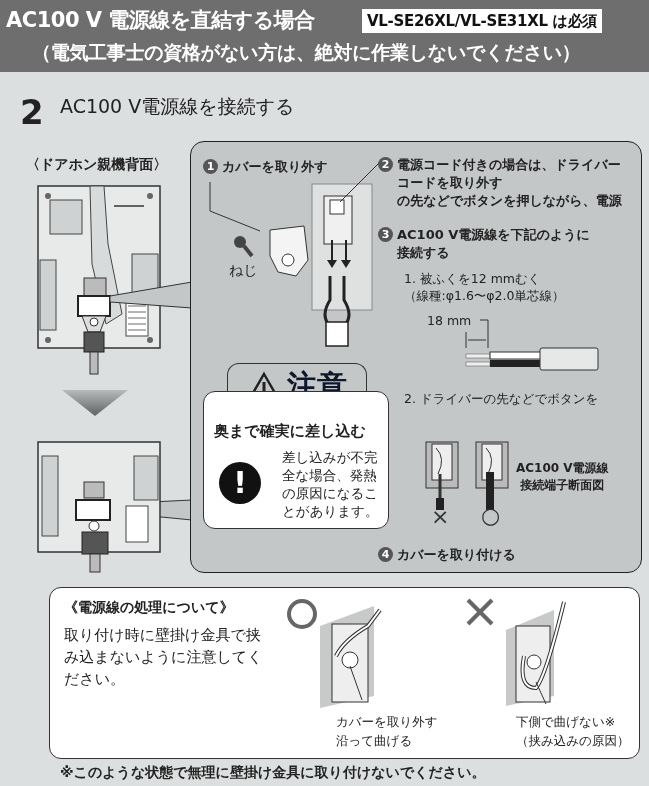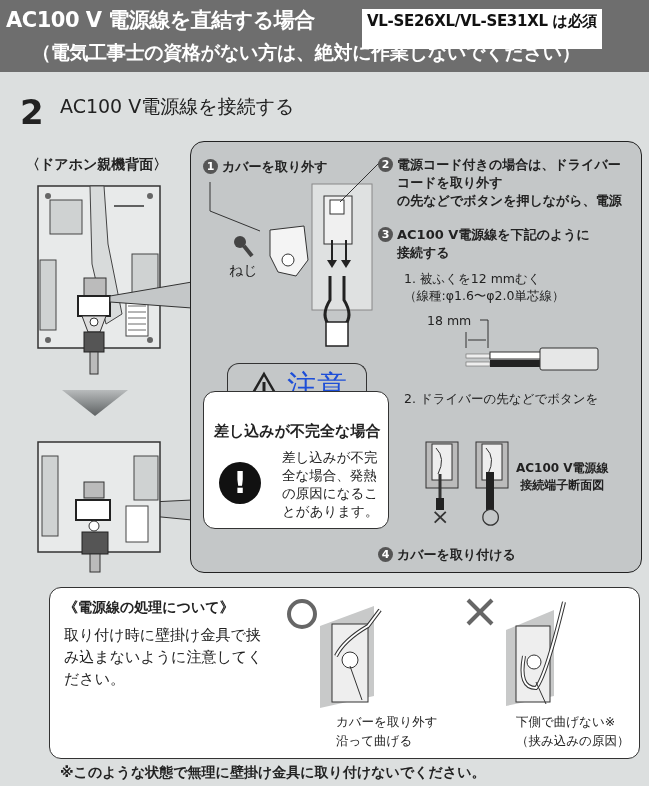--- a/index.html
+++ b/index.html
@@ -12,21 +12,21 @@
   }
   .hdr {
     position: absolute; left: 0; top: 0; width: 649px; height: 72px;
     background: #6e6e6e; color: #fff;
   }
   .hdr-title {
     position: absolute; left: 6px; top: 6px; font-size: 21px; font-weight: bold;
     letter-spacing: -0.5px; white-space: nowrap;
   }
   .hdr-badge {
-    position: absolute; left: 362px; top: 9px; height: 40px; padding: 0 5px;
+    position: absolute; left: 362px; top: 9px; height: 24px; padding: 0 5px;
     background: #fff; color: #111; font-size: 15px; font-weight: bold;
     line-height: 24px; white-space: nowrap; letter-spacing: -0.3px;
   }
   .hdr-sub {
     position: absolute; left: 32px; top: 40px; font-size: 19px; font-weight: bold;
     white-space: nowrap; letter-spacing: -0.3px;
   }
   .step-num {
     position: absolute; left: 20px; top: 92px; font-size: 34px; font-weight: bold; color: #222;
   }
@@ -53,21 +53,21 @@
   }
   .caution-tab {
     position: absolute; left: 227px; top: 363px; width: 140px; height: 46px;
     background: #c4c7c8; border: 1.5px solid #333; border-radius: 12px 12px 0 0;
     border-bottom: none;
   }
   .caution-tab-inner {
     position: absolute; left: 0; top: 0; width: 100%; height: 100%;
     display: flex; align-items: center; justify-content: center; gap: 6px;
   }
-  .caution-word { font-size: 30px; font-weight: normal; color: #1d4ed8; }
+  .caution-word { font-size: 30px; font-weight: bold; color: #0f172a; }
   .caution-head { position: absolute; left: 10px; top: 30px; font-size: 15px; font-weight: bold; white-space: nowrap; }
   .caution-body { position: absolute; left: 78px; top: 56px; width: 104px; font-size: 13.5px; line-height: 18px; }
   .excl {
     position: absolute; left: 15px; top: 70px; width: 42px; height: 42px; border-radius: 50%;
     background: #111; color: #fff; font-size: 30px; font-weight: bold; text-align: center; line-height: 42px;
   }
   .note-box {
     position: absolute; left: 49px; top: 587px; width: 591px; height: 172px;
     background: #fff; border: 1.5px solid #333; border-radius: 12px;
   }
@@ -230,21 +230,21 @@
   <div class="caution-tab-inner">
     <svg style="position:static;" width="34" height="30" viewBox="0 0 34 30">
       <polygon points="17,2 32,28 2,28" fill="none" stroke="#222" stroke-width="2.5"></polygon>
       <line x1="17" y1="10" x2="17" y2="20" stroke="#222" stroke-width="3"></line>
       <circle cx="17" cy="24" r="1.8" fill="#222"></circle>
     </svg>
     <span class="caution-word">注意</span>
   </div>
 </div>
 <div class="caution">
-  <div class="caution-head">差し込みが不完全な場合</div>
+  <div class="caution-head">奥まで確実に差し込む</div>
   <div class="excl">!</div>
   <div class="caution-body">差し込みが不完全な場合、発熱の原因になることがあります。</div>
 </div>
 
 <div class="note-box">
   <div class="note-title">《電源線の処理について》</div>
   <div class="note-body">取り付け時に壁掛け金具で挟み込まないように注意してください。</div>
 </div>
 
 <svg style="left:284px;top:596px;" width="110" height="110" viewBox="0 0 110 110">

